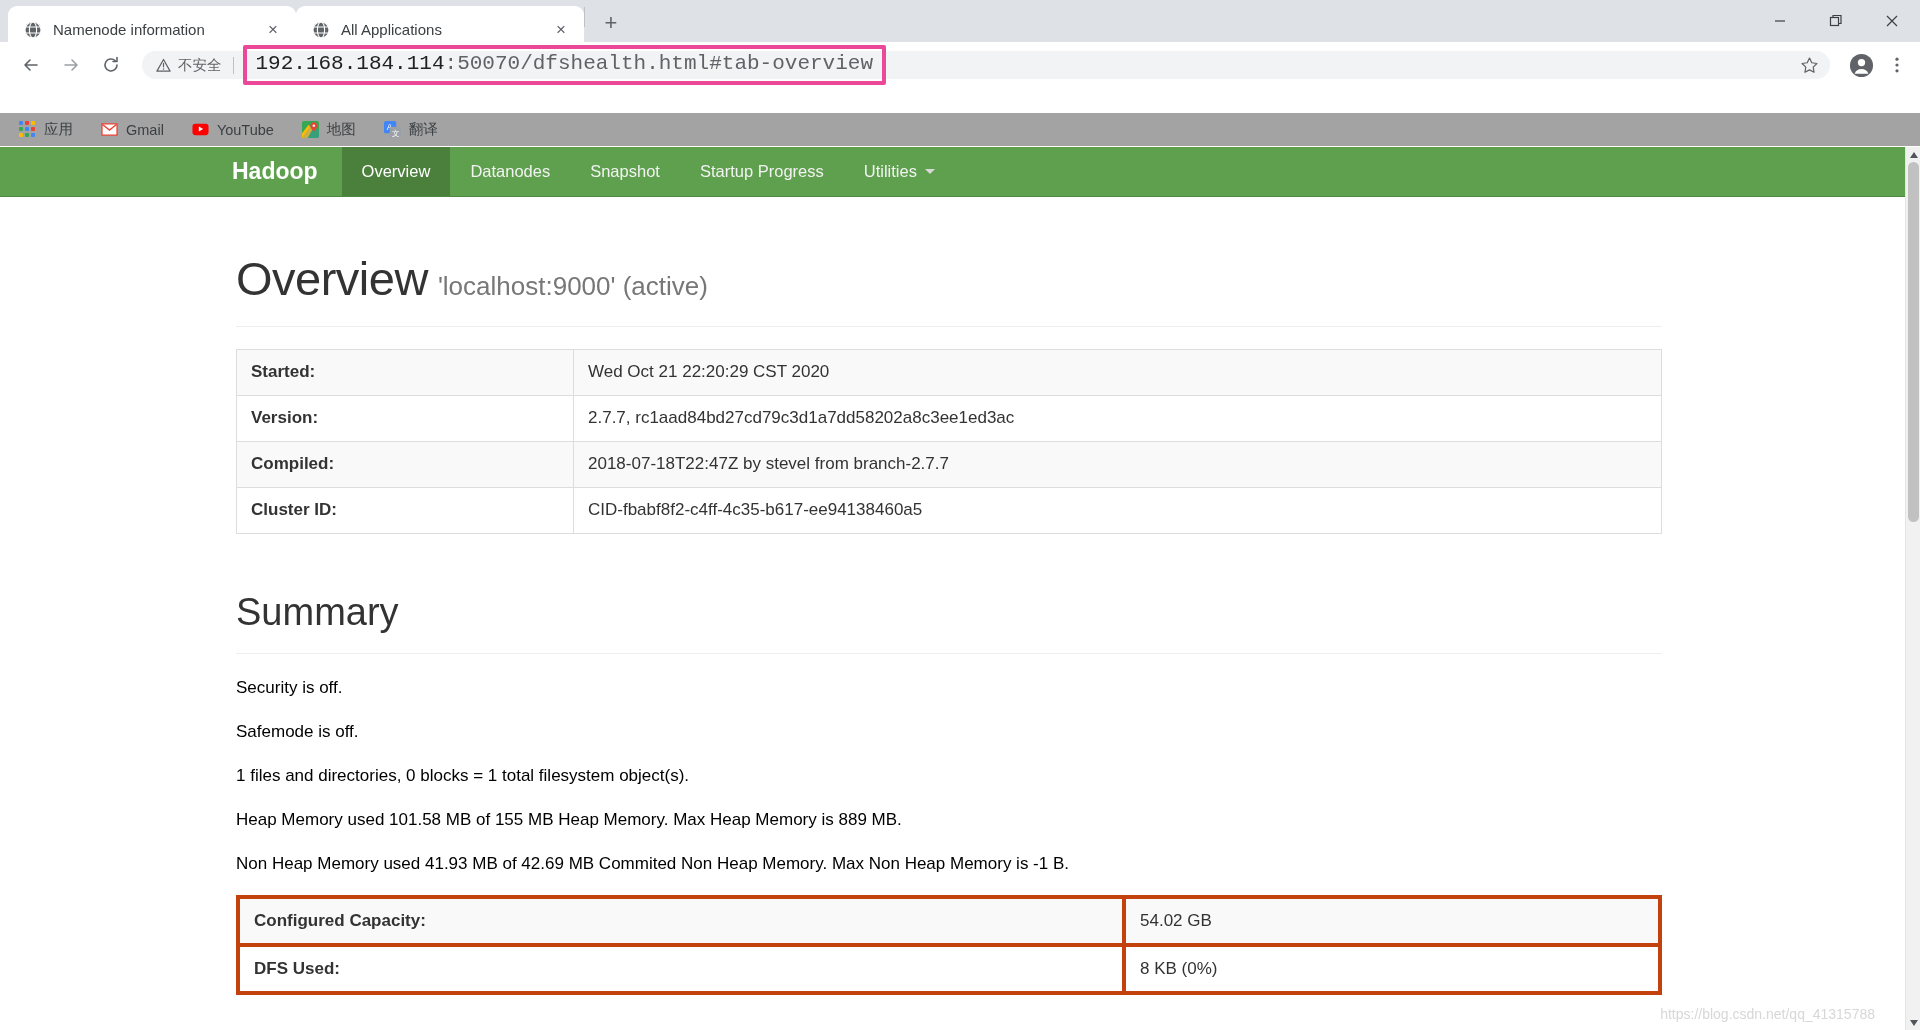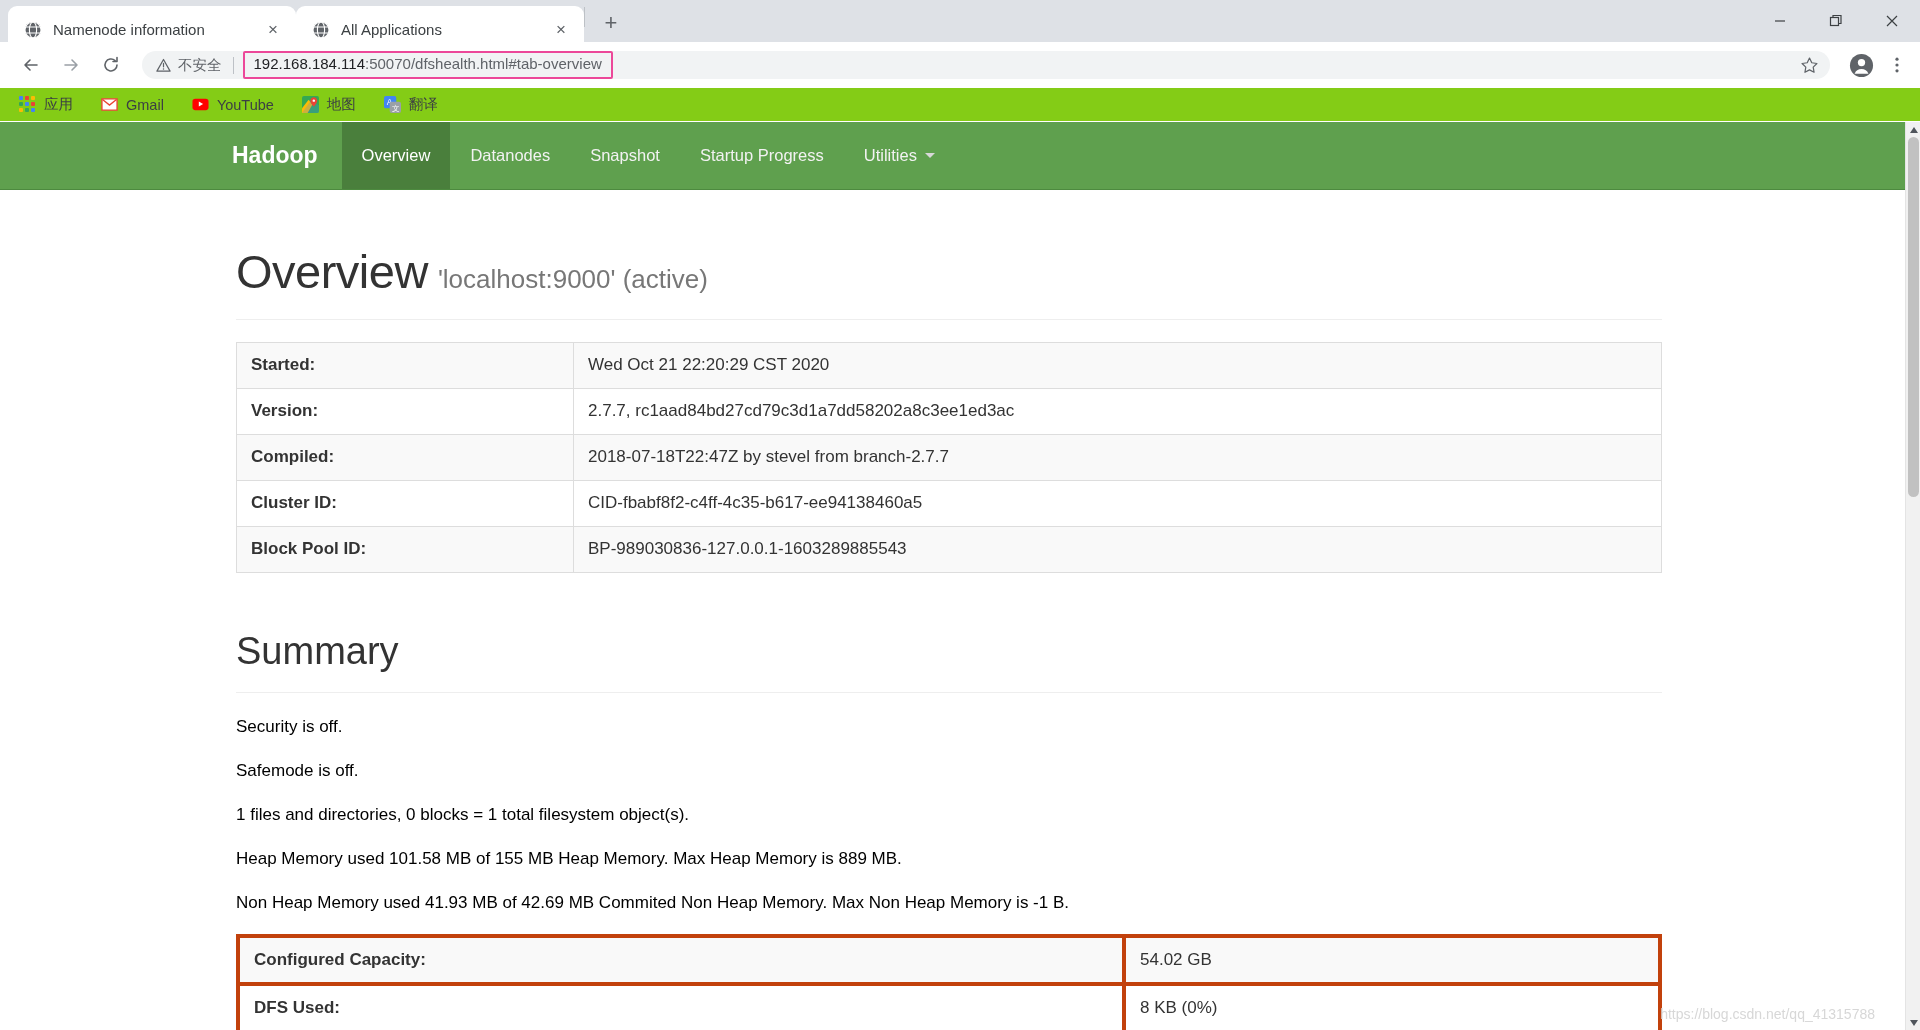--- a/index.html
+++ b/index.html
@@ -106,42 +106,44 @@
     display: flex; align-items: center;
     color: #5f6368;
     font-size: 14.5px;
     white-space: nowrap;
   }
   .notsecure .warnicon { margin-right: 7px; display:flex; }
   .omnidivider {
     width: 1px; height: 17px; background: #bdc1c6; margin: 0 9px 0 11px;
   }
   .urlbox {
-    border: 2px solid #ec4899;
+    border: 4px solid #ec4899;
     border-radius: 2px;
     padding: 2px 9px 3px 9px;
-    font-size: 15px;
+    font-size: 21px;
     color: #202124;
     white-space: nowrap;
     line-height: 1.25;
     background: transparent;
+    font-family: Liberation Mono, monospace;
   }
   .urlbox .dim { color: #5f6368; }
   .star { width: 30px; height: 30px; display:flex; align-items:center; justify-content:center; margin-left:auto; margin-right: 2px;}
   .avatarbtn { width: 34px; height: 34px; display:flex; align-items:center; justify-content:center; margin-left: 6px;}
   .menubtn { width: 30px; height: 34px; display:flex; align-items:center; justify-content:center; margin-left: 4px; color:#5f6368;}
 
   .bookmarks {
     height: 34px;
-    background: #84cc16;
+    background: #a3a3a3;
     display: flex;
     align-items: center;
     padding-left: 14px;
     flex: 0 0 34px;
     border-bottom: 1px solid #ffffff;
+    margin-top: 25px;
   }
   .bm {
     display: flex; align-items: center;
     margin-right: 18px;
     font-size: 14.5px;
     color: #3c4043;
     padding: 3px 5px;
     border-radius: 4px;
     white-space: nowrap;
   }
@@ -180,21 +182,21 @@
     position: absolute;
     top: 15px; left: 2px;
     width: 11px; height: 360px;
     background: #c1c1c1;
     border-radius: 6px;
   }
 
   
   .hnav {
     background: #5fa04e;
-    height: 68px;
+    height: 50px;
     display: flex;
     align-items: stretch;
     border-bottom: 1px solid #4d8a3f;
   }
   .hnav-inner {
     width: 100%;
     max-width: 1400px;
     margin: 0;
     padding-left: 232px;
     display: flex;
@@ -534,24 +536,20 @@
                 <td>2.7.7, rc1aad84bd27cd79c3d1a7dd58202a8c3ee1ed3ac</td>
               </tr>
               <tr>
                 <td class="k">Compiled:</td>
                 <td>2018-07-18T22:47Z by stevel from branch-2.7.7</td>
               </tr>
               <tr>
                 <td class="k">Cluster ID:</td>
                 <td>CID-fbabf8f2-c4ff-4c35-b617-ee94138460a5</td>
               </tr>
-              <tr>
-                <td class="k">Block Pool ID:</td>
-                <td>BP-989030836-127.0.0.1-1603289885543</td>
-              </tr>
             </tbody>
           </table>
 
           <h2 class="summary">Summary</h2>
           <hr class="hr-soft">
 
           <p class="line first">Security is off.</p>
           <p class="line">Safemode is off.</p>
           <p class="line">1 files and directories, 0 blocks = 1 total filesystem object(s).</p>
           <p class="line">Heap Memory used 101.58 MB of 155 MB Heap Memory. Max Heap Memory is 889 MB.</p>

